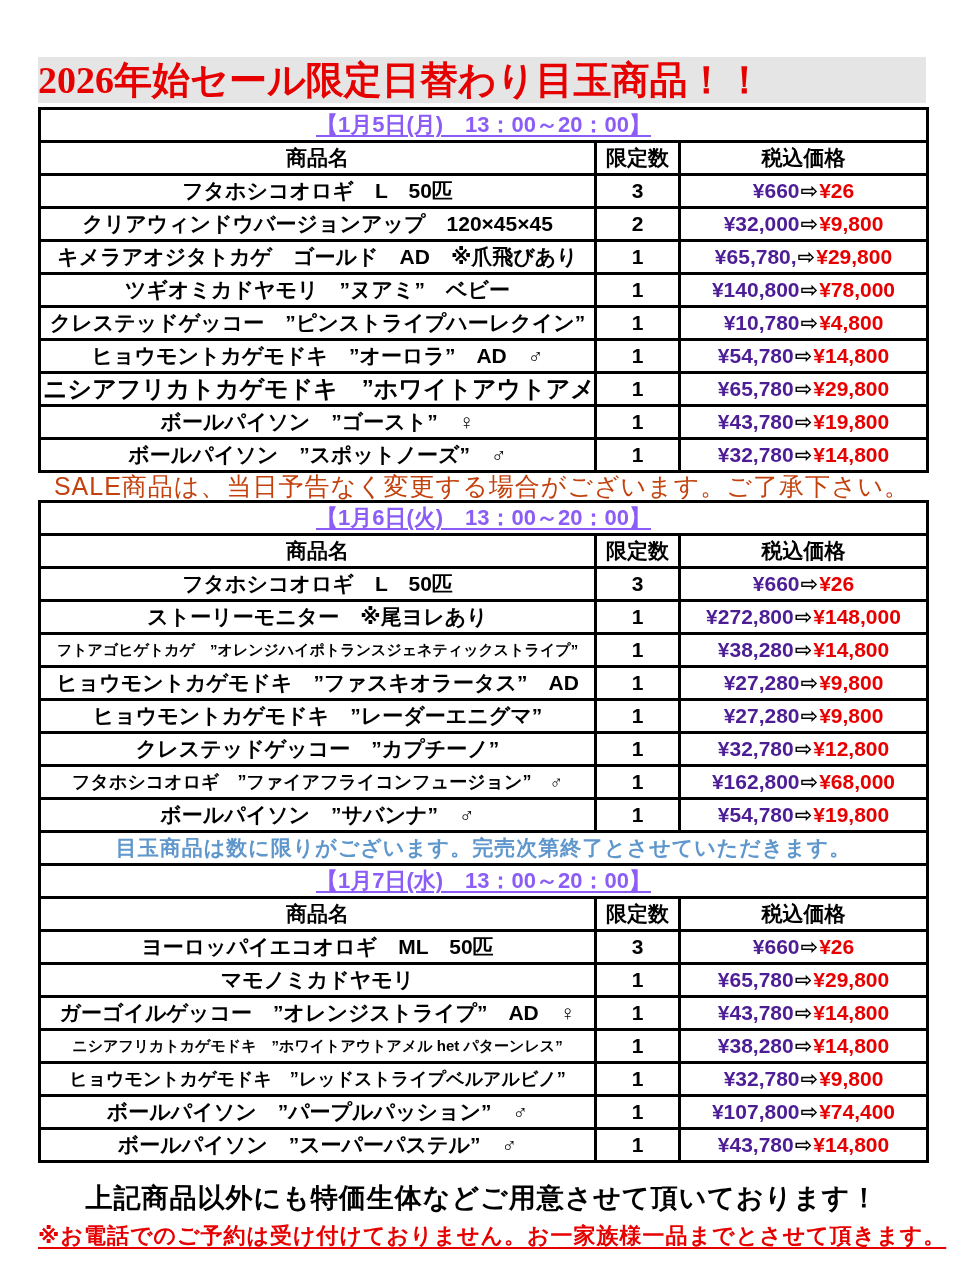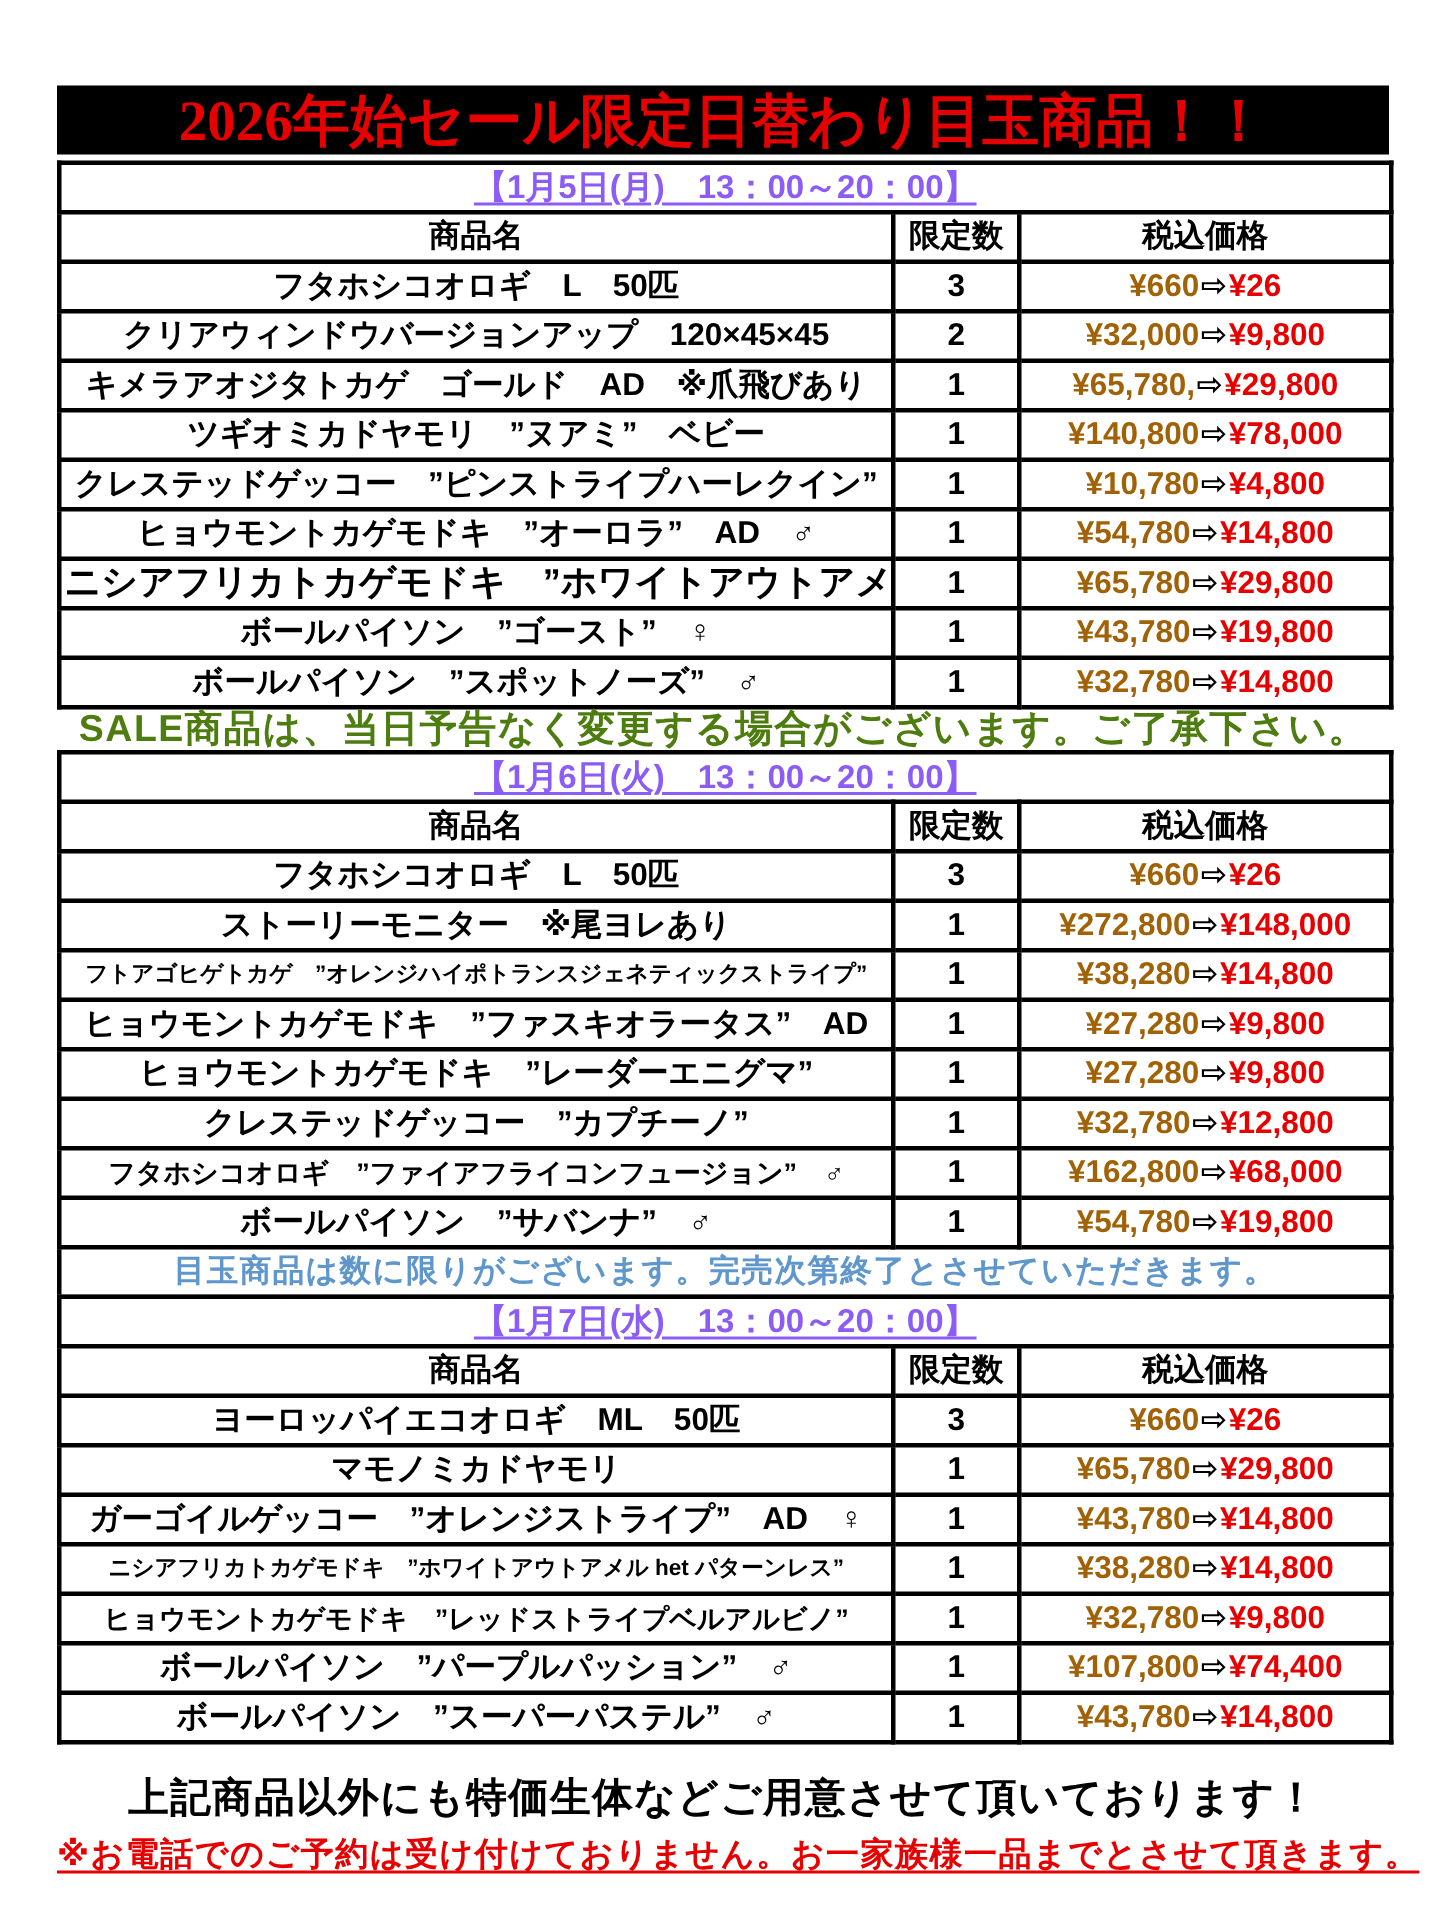--- a/index.html
+++ b/index.html
@@ -6,22 +6,22 @@
   body{
     width:963px;height:1280px;
     font-family:"Liberation Sans","DejaVu Sans",sans-serif;
     color:#000;
     -webkit-font-smoothing:antialiased;
   }
   .page{box-sizing:border-box;width:963px;padding:57px 37px 0 38px;}
 
   
   .banner{
-    background:#000000;height:46px;
-    display:flex;align-items:center;justify-content:center;
+    background:#e5e5e5;height:46px;
+    display:flex;align-items:center;
     margin-bottom:4px;overflow:hidden;
   }
   .banner-title{
     font-family:"Liberation Serif","DejaVu Serif",serif;
     font-size:38px;font-weight:bold;color:#e60000;
     white-space:nowrap;letter-spacing:0;
   }
 
   
   table.sale{border-collapse:collapse;width:888px;table-layout:fixed;background:#fff;}
@@ -36,29 +36,29 @@
   col.c-price{width:248px;}
 
   td.date-cell{height:25px;}
   .date-text{
     color:#8b5cf6;font-size:22px;font-weight:bold;
     text-decoration:underline;text-decoration-thickness:2px;text-underline-offset:3px;
   }
   td.head{font-size:22px;}
   td.qty{border-left:7px double #000;border-right:7px double #000;font-size:22px;}
   td.price{font-size:21px;}
-  .price-old{color:#a16207;}
+  .price-old{color:#4c1d95;}
   .arrow{color:#000;padding:0 1px;}
   .price-new{color:#e60000;}
 
   td.note-cell{
     color:#5f97cc;font-size:24px;letter-spacing:1px;height:30px;
   }
   .note-plain{
-    width:888px;color:#4d7c0f;font-weight:bold;font-size:25px;
+    width:888px;color:#c2410c;font-weight:normal;font-size:25px;
     text-align:center;line-height:27px;letter-spacing:1px;white-space:nowrap;
   }
   table.t-next{margin-top:-3px;}
 
   
   .footer-black{
     width:888px;text-align:center;font-size:27px;font-weight:bold;
     margin-top:17px;letter-spacing:1px;white-space:nowrap;
   }
   .footer-red{

